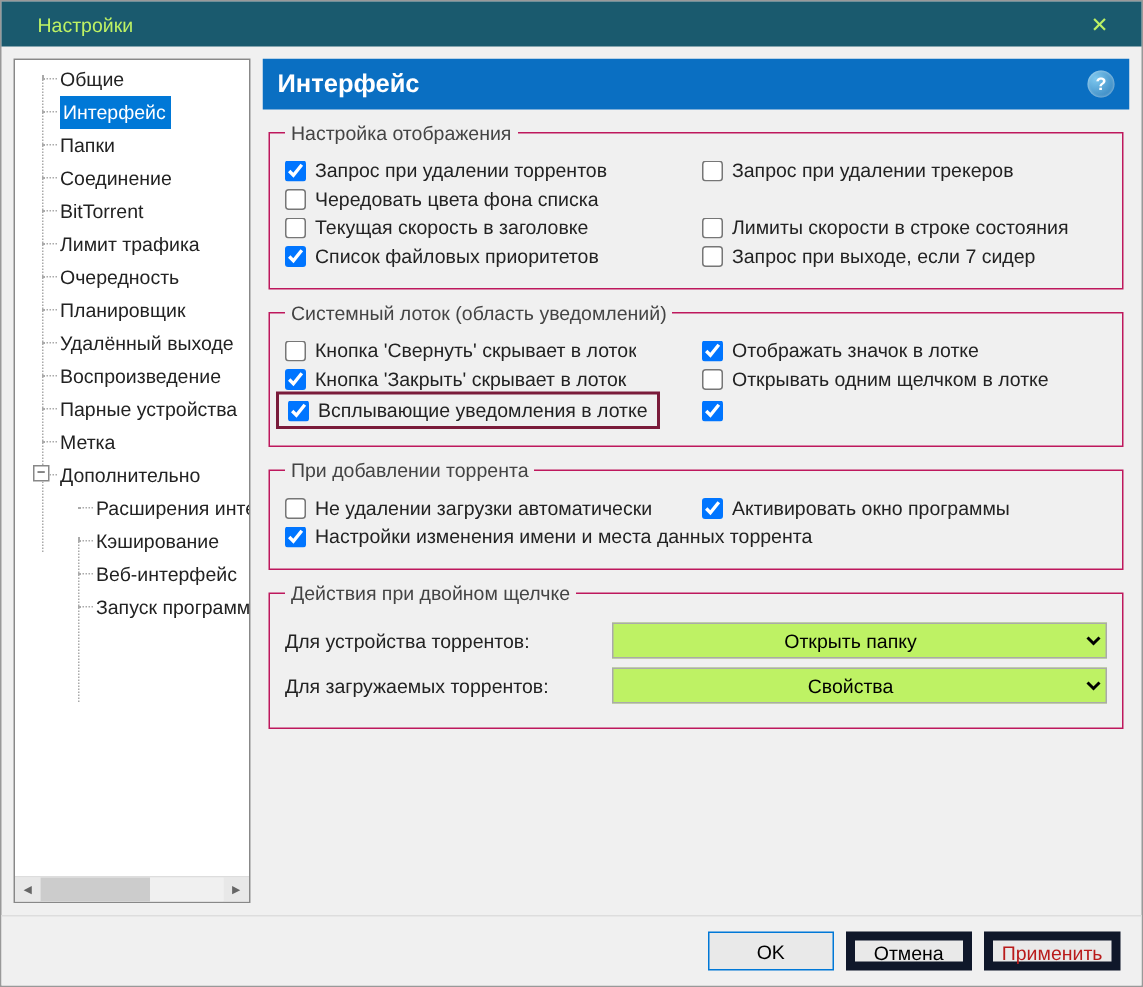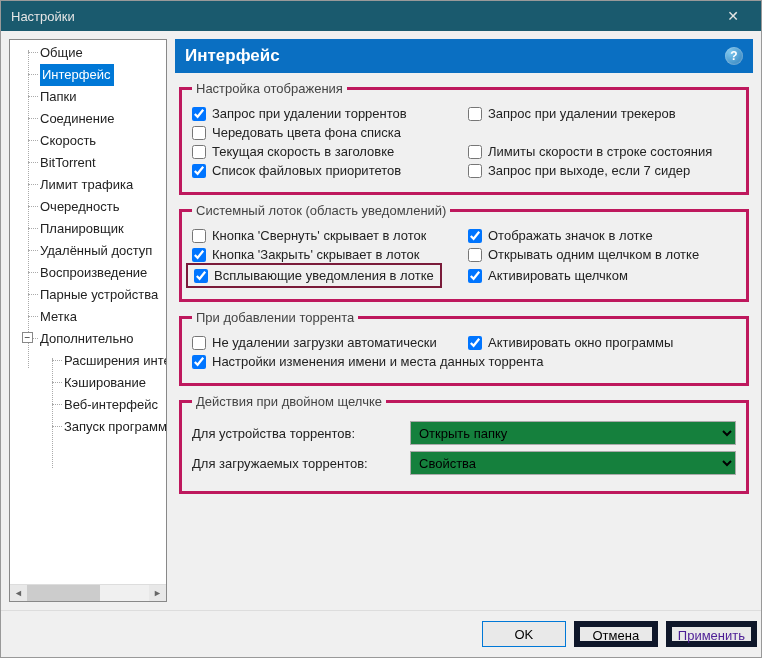--- a/index.html
+++ b/index.html
@@ -14,24 +14,24 @@
     width: 762px;
     height: 658px;
     background: #f0f0f0;
     display: flex;
     flex-direction: column;
     border: 1px solid #999;
   }
   .titlebar {
     height: 30px;
     background: #1a5a6e;
-    color: #e5e5e5;
-    display: flex;
-    align-items: center;
-    padding: 0 8px 0 10px;
+    color: #bef264;
+    display: flex;
+    align-items: center;
+    padding: 0 8px 0 24px;
     font-size: 13px;
   }
   .titlebar .title { flex: 1; }
   .titlebar .close {
     width: 40px;
     text-align: center;
     font-size: 14px;
     cursor: pointer;
   }
   .body {
@@ -166,21 +166,21 @@
     font-weight: bold;
     cursor: pointer;
     box-shadow: inset 0 0 2px rgba(255,255,255,0.6);
   }
   .content {
     flex: 1;
     padding: 8px 4px 4px 4px;
     overflow: hidden;
   }
   fieldset {
-    border: 3px solid #be185d;
+    border: 1px solid #be185d;
     margin: 0 0 8px 0;
     padding: 6px 10px 10px 10px;
   }
   fieldset legend {
     padding: 0 4px;
     color: #444;
     font-size: 13px;
   }
   .row {
     display: flex;
@@ -214,43 +214,44 @@
     align-items: center;
     gap: 8px;
     margin: 6px 0;
   }
   .formrow label { flex: 0 0 210px; }
   select {
     flex: 1;
     height: 24px;
     font-family: inherit;
     font-size: 13px;
-    background: #15803d;
+    background: #bef264;
     border: 1px solid #aaa;
-    padding: 1px 4px;
+    padding: 1px 19px;
+    text-align: center;
   }
   .footer {
-    padding: 10px 4px;
+    padding: 10px 14px;
     display: flex;
     justify-content: flex-end;
     gap: 8px;
     border-top: 1px solid #ddd;
     background: #f0f0f0;
   }
   .btn {
     min-width: 84px;
     height: 26px;
     border: 6px solid #0f172a;
     background: #e9e9e9;
     cursor: pointer;
     font-family: inherit;
     font-size: 13px;
   }
   .btn.primary { border: 1px solid #0078d7; }
-  .btn:disabled { color: #4c1d95; cursor: default; }
+  .btn:disabled { color: #b91c1c; cursor: default; }
 </style>
 </head>
 <body>
 
 <div class="window">
 
   <div class="titlebar">
     <span class="title">Настройки</span>
     <span class="close">✕</span>
   </div>
@@ -262,26 +263,25 @@
         <div class="dotline-v"></div>
         <div class="dotline-v2"></div>
 
         <div class="tree-item">Общие</div>
         <div style="position:relative;height:22px;">
           <span style="position:absolute;left:18px;top:10px;width:10px;border-top:1px dotted #aaa;"></span>
           <span class="tree-item selected">Интерфейс</span>
         </div>
         <div class="tree-item">Папки</div>
         <div class="tree-item">Соединение</div>
-        <div class="tree-item">Скорость</div>
         <div class="tree-item">BitTorrent</div>
         <div class="tree-item">Лимит трафика</div>
         <div class="tree-item">Очередность</div>
         <div class="tree-item">Планировщик</div>
-        <div class="tree-item">Удалённый доступ</div>
+        <div class="tree-item">Удалённый выходе</div>
         <div class="tree-item">Воспроизведение</div>
         <div class="tree-item">Парные устройства</div>
         <div class="tree-item">Метка</div>
         <div class="tree-item" style="position:relative;">
           <span class="expander">−</span>
           <span>Дополнительно</span>
         </div>
         <div class="tree-item child">Расширения интерфейса</div>
         <div class="tree-item child">Кэширование</div>
         <div class="tree-item child">Веб-интерфейс</div>
@@ -392,21 +392,20 @@
               <span class="highlight">
                 <label class="cb">
                     <input type="checkbox" checked="" style="">
                     <span>Всплывающие уведомления в лотке</span>
                   </label>
               </span>
             </div>
             <div class="col">
                 <label class="cb">
                   <input type="checkbox" checked="" style="">
-                  <span>Активировать щелчком</span>
                 </label>
               </div>
           </div>
         </fieldset>
 
         <fieldset>
           <legend>При добавлении торрента</legend>
           <div class="row">
             <div class="col">
                 <label class="cb">

